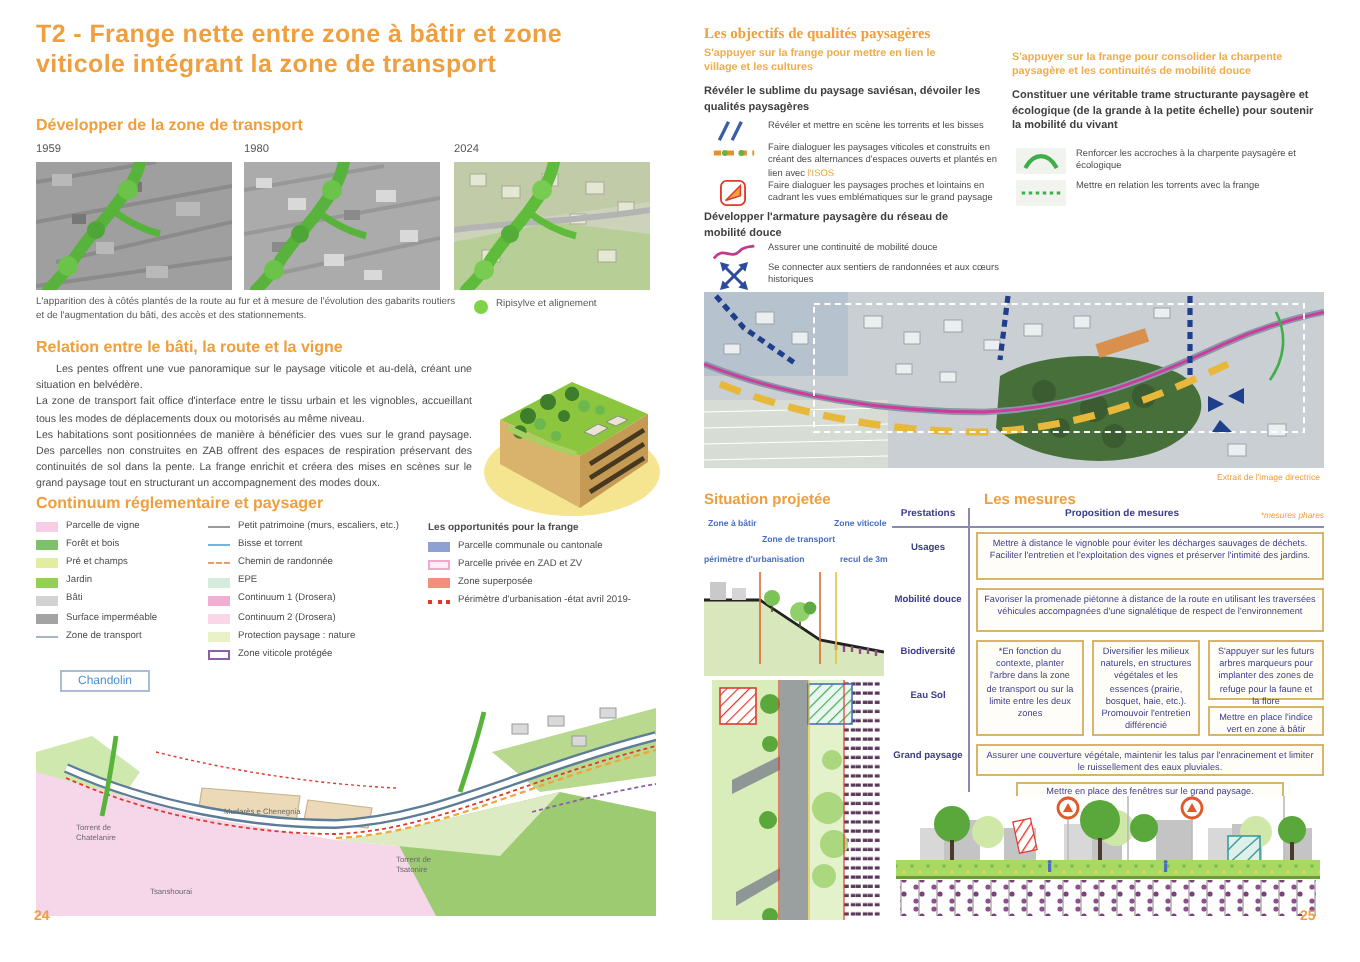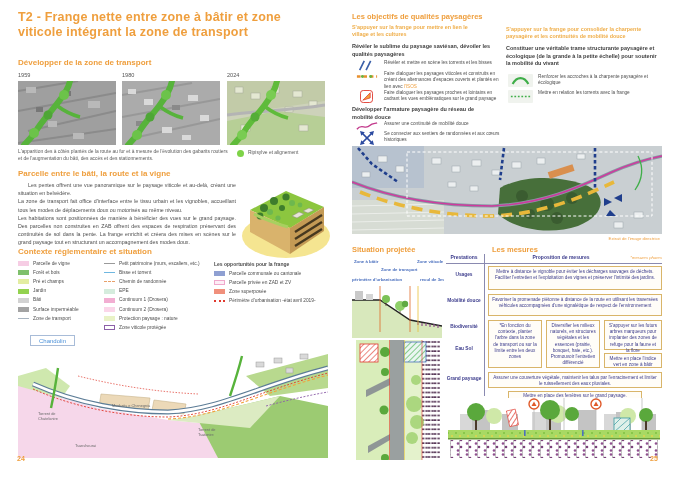--- a/index.html
+++ b/index.html
@@ -123,21 +123,21 @@
       <circle cx="15" cy="54" r="5" fill="#79cc52"></circle>
   </svg>
 
   <div class="abs cap" style="left:18px; top:149px; width:212px;">L'apparition des à côtés plantés de la route au fur et à mesure de l'évolution des gabarits routiers et de l'augmentation du bâti, des accès et des stationnements.</div>
 
   <div class="abs" style="left:237px; top:150px; display:flex; align-items:center; gap:4px;">
     <span style="width:7px;height:7px;border-radius:50%;background:#7ed348;display:inline-block;"></span>
     <span class="cap">Ripisylve et alignement</span>
   </div>
 
-  <div class="abs h2" style="left:18px; top:169px;">Parcelle entre le bâti, la route et la vigne</div>
+  <div class="abs h2" style="left:18px; top:169px;">Relation entre le bâti, la route et la vigne</div>
 
   <div class="abs" style="left:18px; top:181px; width:218px;">
     <div class="txt" style="text-indent:10px;">Les pentes offrent une vue panoramique sur le paysage viticole et au-delà, créant une situation en belvédère.</div>
     <div class="txt">La zone de transport fait office d'interface entre le tissu urbain et les vignobles, accueillant tous les modes de déplacements doux ou motorisés au même niveau.</div>
     <div class="txt">Les habitations sont positionnées de manière à bénéficier des vues sur le grand paysage. Des parcelles non construites en ZAB offrent des espaces de respiration préservant des continuités de sol dans la pente. La frange enrichit et créera des mises en scènes sur le grand paysage tout en structurant un accompagnement des modes doux.</div>
   </div>
 
   <svg class="abs" style="left:240px; top:178px;" width="92" height="86" viewBox="0 0 92 86">
     <ellipse cx="46" cy="58" rx="44" ry="22" fill="#f3e07e" opacity="0.85"></ellipse>
     <polygon points="10,32 46,13 84,29 50,50" fill="#8cc63f"></polygon>
@@ -161,21 +161,21 @@
     </g>
     <g fill="#6db84e">
       <circle cx="30" cy="34" r="3"></circle>
         <circle cx="52" cy="25" r="3"></circle>
         <circle cx="38" cy="40" r="2.6"></circle>
         <circle cx="60" cy="27" r="2.4"></circle>
     </g>
     <path d="M14,36 C26,42 38,46 48,49" stroke="#a8d060" stroke-width="3" fill="none"></path>
   </svg>
 
-  <div class="abs h2" style="left:18px; top:247px;">Contexte réglementaire et situation</div>
+  <div class="abs h2" style="left:18px; top:247px;">Continuum réglementaire et paysager</div>
 
   <div class="abs" style="left:18px; top:261px; width:84px;">
       <div class="lgrow">
         <span class="sw" style="background: rgb(246, 205, 228);"></span>
         <span class="lglab">Parcelle de vigne</span>
       </div>
       <div class="lgrow">
         <span class="sw" style="background: rgb(127, 192, 108);"></span>
         <span class="lglab">Forêt et bois</span>
       </div>
@@ -282,21 +282,21 @@
     <path d="M224,8 C220,24 216,36 212,48" stroke="#57b33b" stroke-width="2.4" fill="none"></path>
     <path d="M60,28 C100,38 140,44 180,46" stroke="#e0392e" stroke-width="0.7" stroke-dasharray="1.5,1.5" fill="none"></path>
   </svg>
   <span class="maplab" style="left:38px; top:412px; width:30px;">Torrent de Chatelanire</span>
   <span class="maplab" style="left:112px; top:404px; width:50px;">Mudarès e Chenegnia</span>
   <span class="maplab" style="left:198px; top:428px; width:30px;">Torrent de Tsatonire</span>
   <span class="maplab" style="left:75px; top:444px; width:40px;">Tsanshourai</span>
 
   <span class="abs pagenum" style="left:17px; top:455px;">24</span>
 
-  <div class="abs h2s" style="left:352px; top:12px;">Les objectifs de qualités paysagères</div>
+  <div class="abs h2s" style="left:352px; top:12px;font-family:Liberation Serif, serif;">Les objectifs de qualités paysagères</div>
 
   <div class="abs h3" style="left:352px; top:24px; width:132px;">S'appuyer sur la frange pour mettre en lien le village et les cultures</div>
 
   <div class="abs h3" style="left:506px; top:26px; width:152px;">S'appuyer sur la frange pour consolider la charpente paysagère et les continuités de mobilité douce</div>
 
   <div class="abs bold-intro" style="left:352px; top:43px; width:142px;">Révéler le sublime du paysage saviésan, dévoiler les qualités paysagères</div>
 
   <div class="abs icrow" style="left:354px; top:60px; width:146px;">
     <span class="ic">
       <svg width="22" height="11" viewBox="0 0 24 12">

